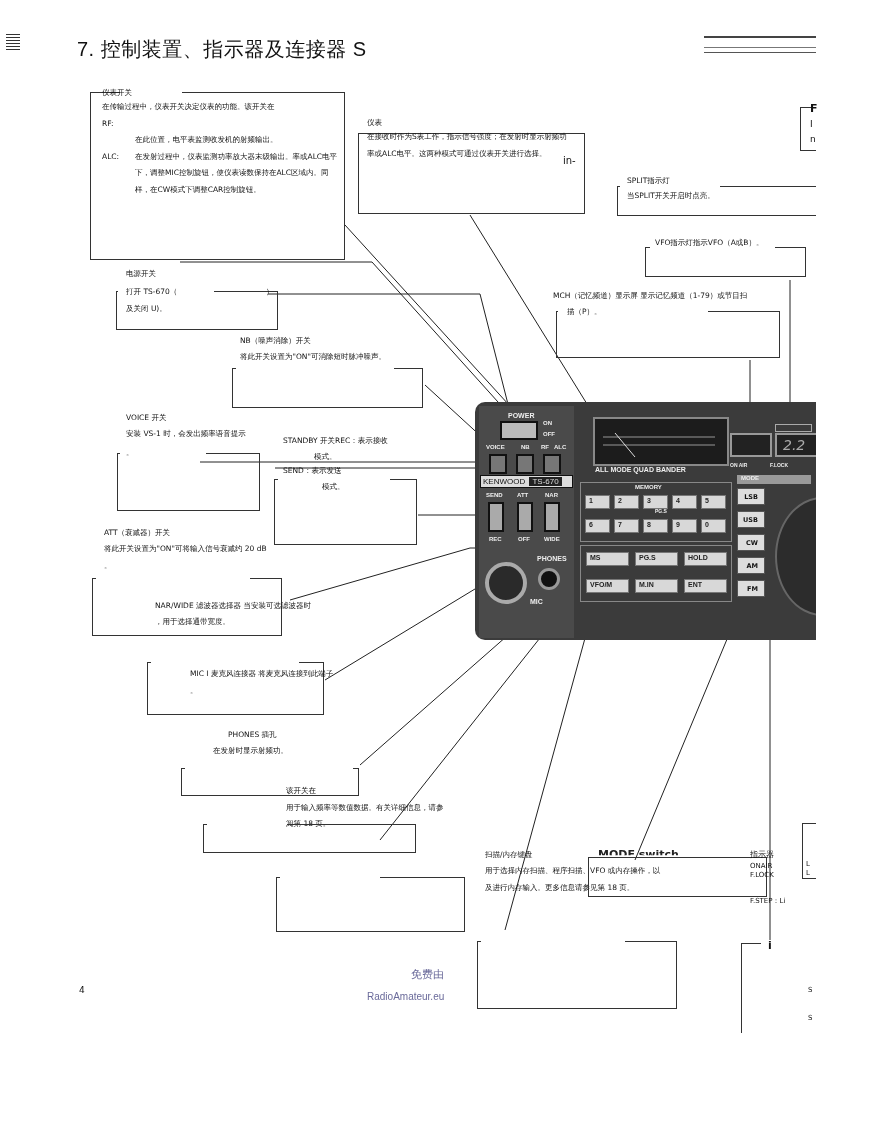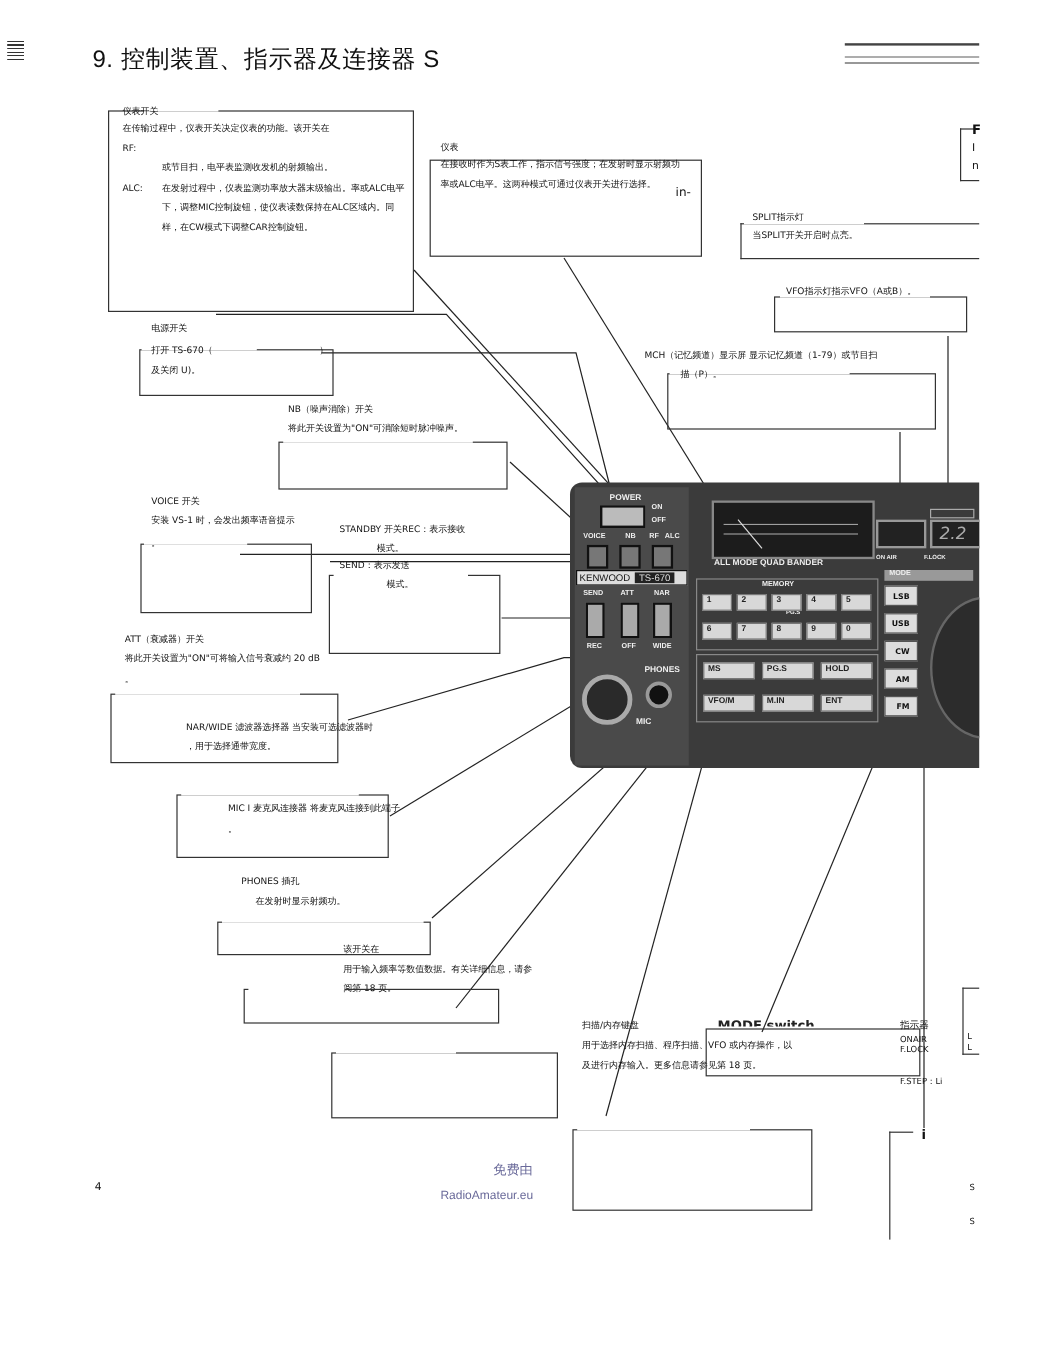--- a/index.html
+++ b/index.html
@@ -24,21 +24,21 @@
   .tog { position:absolute; width:12px; height:26px; background:#aaa; border:2px solid #111; }
   .meter { position:absolute; left:118px; top:15px; width:132px; height:45px; background:#1c1c1c; border:2px solid #888; }
   .mode-key { position:absolute; left:262px; width:28px; height:17px; background:#ddd; border:1px solid #555; font-size:6.5px; font-weight:bold; color:#111; text-align:right; padding-right:6px; box-sizing:border-box; line-height:16px; }
   .footer-a { position:absolute; left:411px; top:967px; font-size:11px; color:#6a6a9a; }
   .footer-b { position:absolute; left:367px; top:991px; font-size:10px; color:#6a6a9a; font-family:"Liberation Sans", sans-serif; }
 </style>
 </head>
 <body>
 
 <div class="menu-icon"></div>
-<div class="title">9. 控制装置、指示器及连接器 S</div>
+<div class="title">7. 控制装置、指示器及连接器 S</div>
 <div class="rule" style="top:36px"></div>
 <div class="rule" style="top:47px;height:1px;background:#777"></div>
 <div class="rule" style="top:52px;height:1px;background:#555"></div>
 
 <svg class="lines" width="870" height="1122">
   <g stroke="#222" stroke-width="1" fill="none">
     <polyline points="345,225 550,450"></polyline>
     <polyline points="470,215 600,425"></polyline>
     <polyline points="268,294 480,294 512,420"></polyline>
     <polyline points="180,262 372,262 525,432"></polyline>
@@ -56,21 +56,21 @@
     <polyline points="790,280 790,430"></polyline>
     <polyline points="770,470 770,940"></polyline>
   </g>
 </svg>
 
 <div class="brk" style="left:90px;top:92px;width:255px;height:168px;border-right:1px solid #333"></div>
 <div class="gap" style="left:120px;top:90px;width:62px"></div>
 <div class="t" style="left:102px;top:84px">仪表开关</div>
 <div class="t" style="left:102px;top:98px">在传输过程中，仪表开关决定仪表的功能。该开关在</div>
 <div class="t" style="left:102px;top:115px">RF:</div>
-<div class="t" style="left:135px;top:131px">或节目扫，电平表监测收发机的射频输出。</div>
+<div class="t" style="left:135px;top:131px">在此位置，电平表监测收发机的射频输出。</div>
 <div class="t" style="left:102px;top:148px">ALC:</div>
 <div class="t" style="left:135px;top:148px">在发射过程中，仪表监测功率放大器末级输出。率或ALC电平</div>
 <div class="t" style="left:135px;top:164px">下，调整MIC控制旋钮，使仪表读数保持在ALC区域内。同</div>
 <div class="t" style="left:135px;top:181px">样，在CW模式下调整CAR控制旋钮。</div>
 
 <div class="t" style="left:367px;top:114px">仪表</div>
 <div class="box" style="left:358px;top:133px;width:227px;height:81px"></div>
 <div class="t" style="left:367px;top:128px">在接收时作为S表工作，指示信号强度；在发射时显示射频功</div>
 <div class="t" style="left:367px;top:145px">率或ALC电平。这两种模式可通过仪表开关进行选择。</div>
 <div class="t" style="left:563px;top:152px;font-size:10px">in-</div>
@@ -82,21 +82,21 @@
 
 <div class="t" style="left:627px;top:172px">SPLIT指示灯</div>
 <div class="brk" style="left:617px;top:186px;width:199px;height:30px"></div>
 <div class="gap" style="left:620px;top:184px;width:100px"></div>
 <div class="t" style="left:627px;top:187px">当SPLIT开关开启时点亮。</div>
 
 <div class="box" style="left:645px;top:247px;width:161px;height:30px"></div>
 <div class="gap" style="left:650px;top:245px;width:125px"></div>
 <div class="t" style="left:655px;top:234px">VFO指示灯指示VFO（A或B）。</div>
 
-<div class="t" style="left:537px;top:287px">MCH（记忆频道）显示屏 显示记忆频道（1-79）或节目扫</div>
+<div class="t" style="left:553px;top:287px">MCH（记忆频道）显示屏 显示记忆频道（1-79）或节目扫</div>
 <div class="box" style="left:556px;top:311px;width:224px;height:47px"></div>
 <div class="gap" style="left:558px;top:309px;width:150px"></div>
 <div class="t" style="left:567px;top:303px">描（P）。</div>
 
 <div class="t" style="left:126px;top:265px">电源开关</div>
 <div class="box" style="left:116px;top:291px;width:162px;height:39px"></div>
 <div class="gap" style="left:118px;top:289px;width:96px"></div>
 <div class="t" style="left:126px;top:283px">打开 TS-670（</div>
 <div class="t" style="left:266px;top:283px">）</div>
 <div class="t" style="left:126px;top:300px">及关闭 U)。</div>
@@ -126,21 +126,21 @@
 <div class="box" style="left:92px;top:578px;width:190px;height:58px"></div>
 <div class="gap" style="left:96px;top:576px;width:154px"></div>
 <div class="t" style="left:155px;top:597px">NAR/WIDE 滤波器选择器 当安装可选滤波器时</div>
 <div class="t" style="left:155px;top:613px">，用于选择通带宽度。</div>
 
 <div class="box" style="left:147px;top:662px;width:177px;height:53px"></div>
 <div class="gap" style="left:151px;top:660px;width:148px"></div>
 <div class="t" style="left:190px;top:665px">MIC I 麦克风连接器 将麦克风连接到此端子</div>
 <div class="t" style="left:190px;top:682px">。</div>
 
-<div class="t" style="left:201px;top:726px">PHONES 插孔</div>
+<div class="t" style="left:228px;top:726px">PHONES 插孔</div>
 <div class="t" style="left:213px;top:742px">在发射时显示射频功。</div>
 <div class="box" style="left:181px;top:768px;width:178px;height:28px"></div>
 <div class="gap" style="left:185px;top:766px;width:168px"></div>
 
 <div class="t" style="left:286px;top:782px">该开关在</div>
 <div class="t" style="left:286px;top:799px">用于输入频率等数值数据。有关详细信息，请参</div>
 <div class="t" style="left:286px;top:815px">阅第 18 页。</div>
 <div class="box" style="left:203px;top:824px;width:213px;height:29px"></div>
 <div class="gap" style="left:207px;top:822px;width:80px"></div>
 

